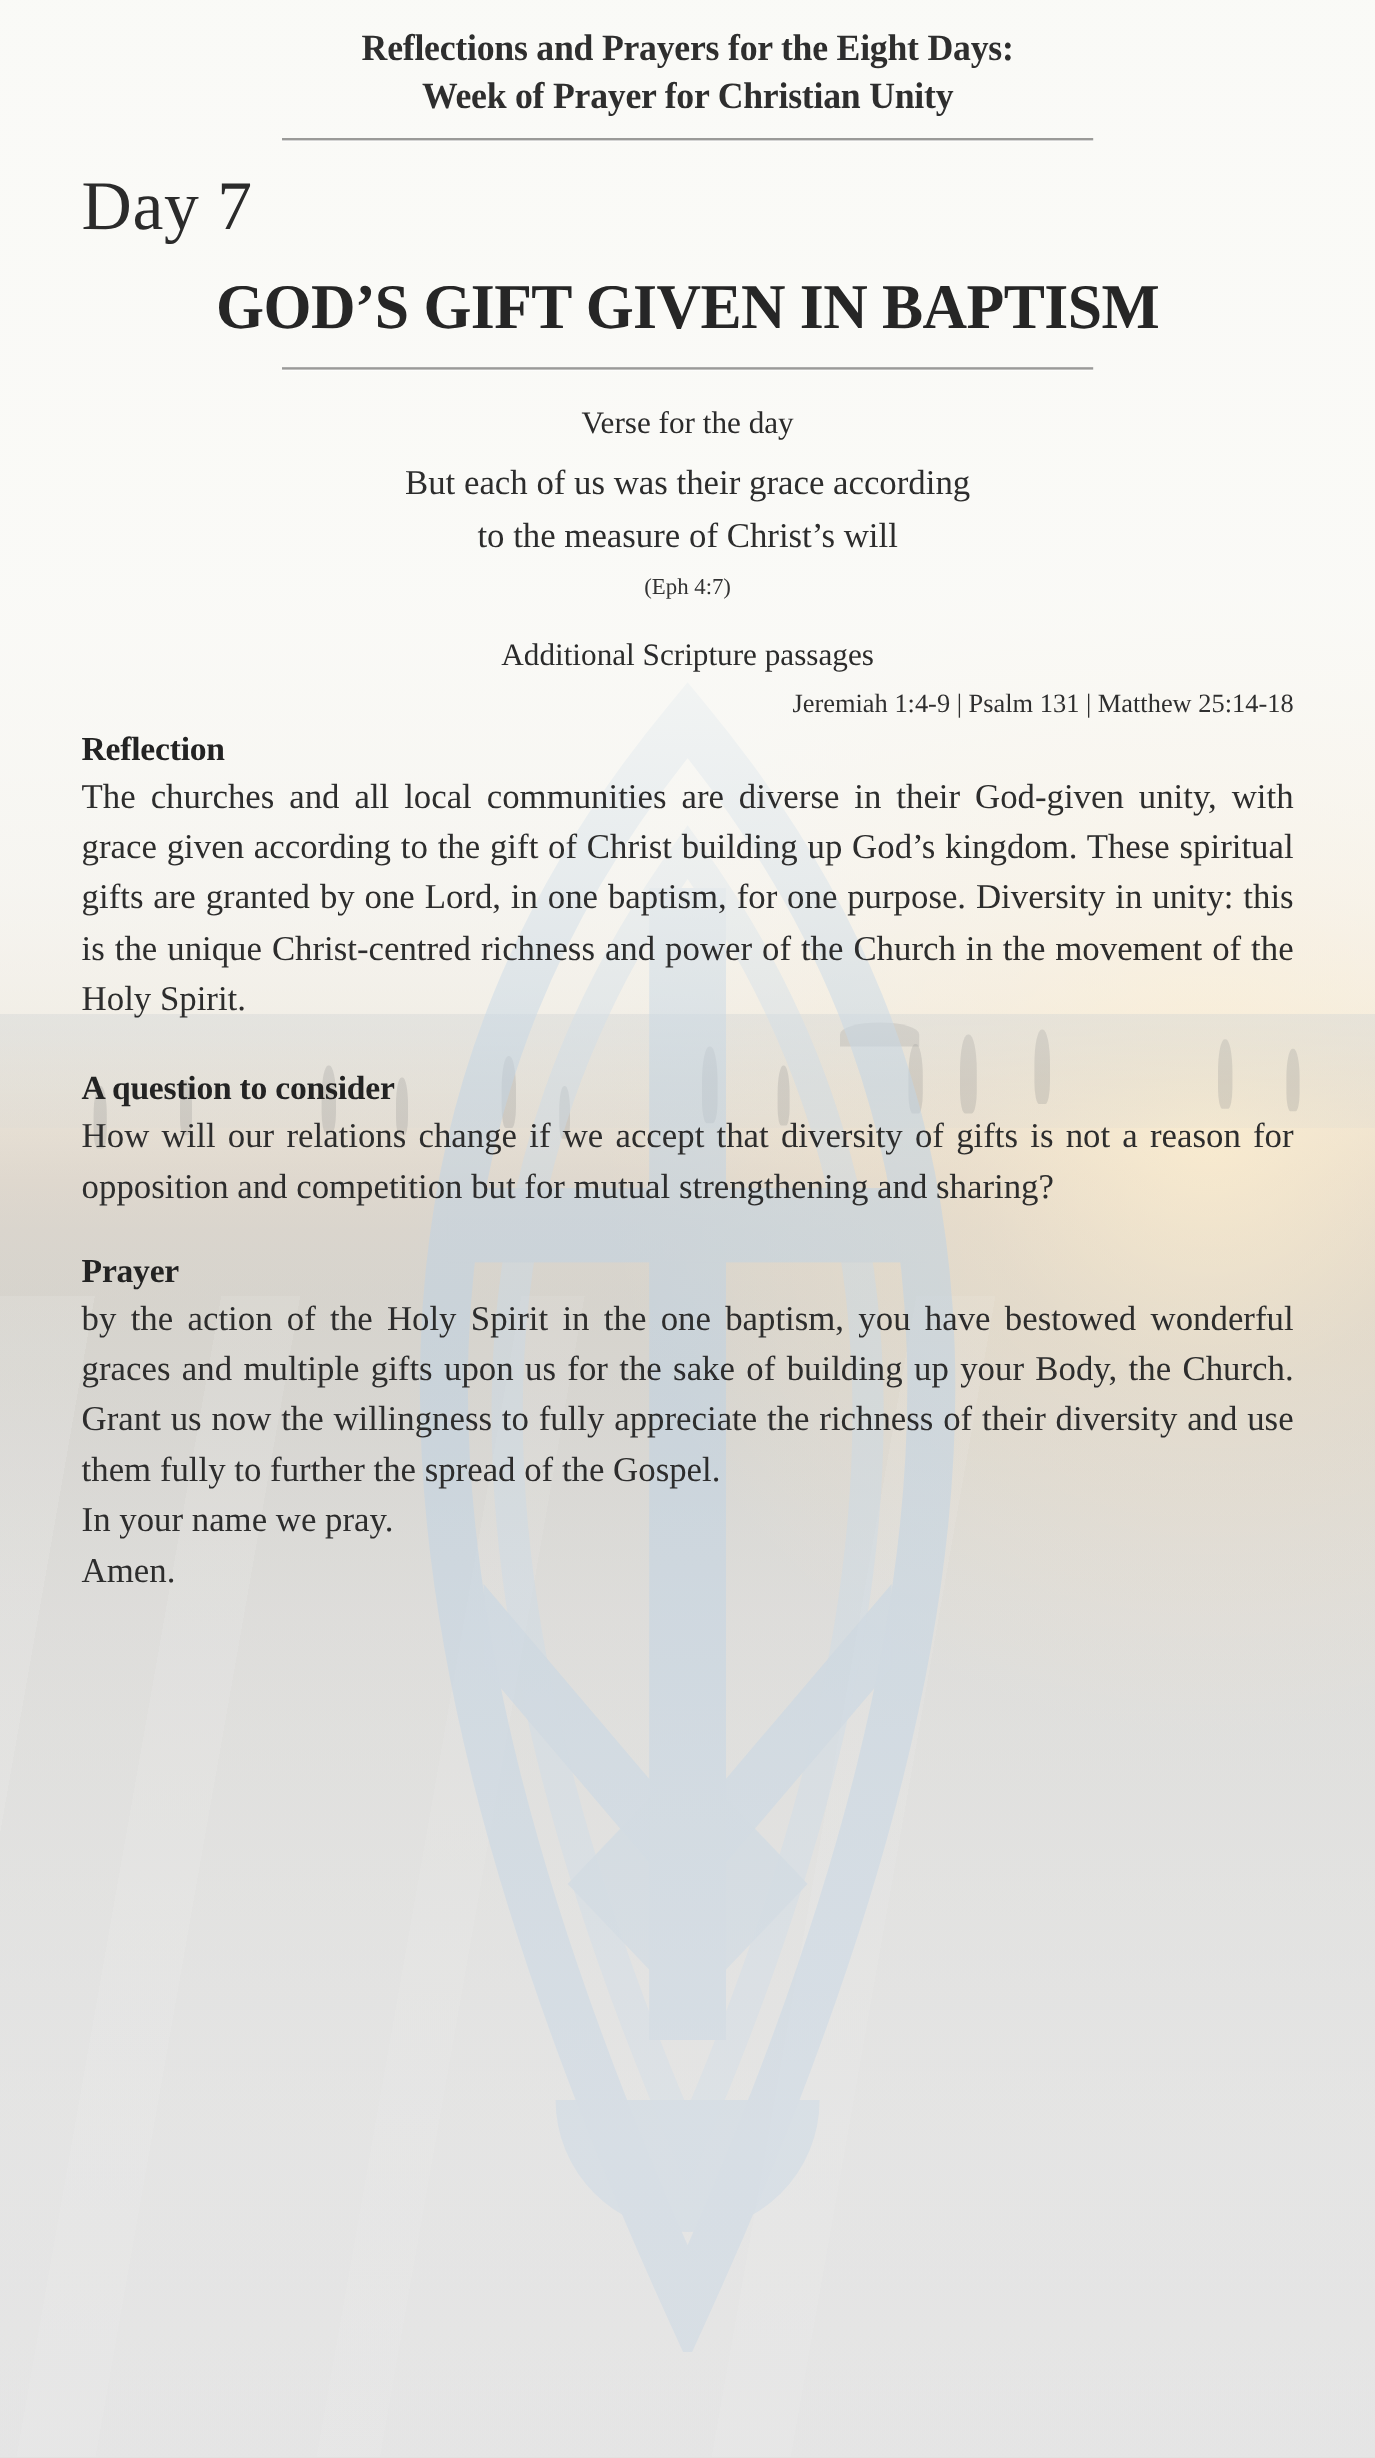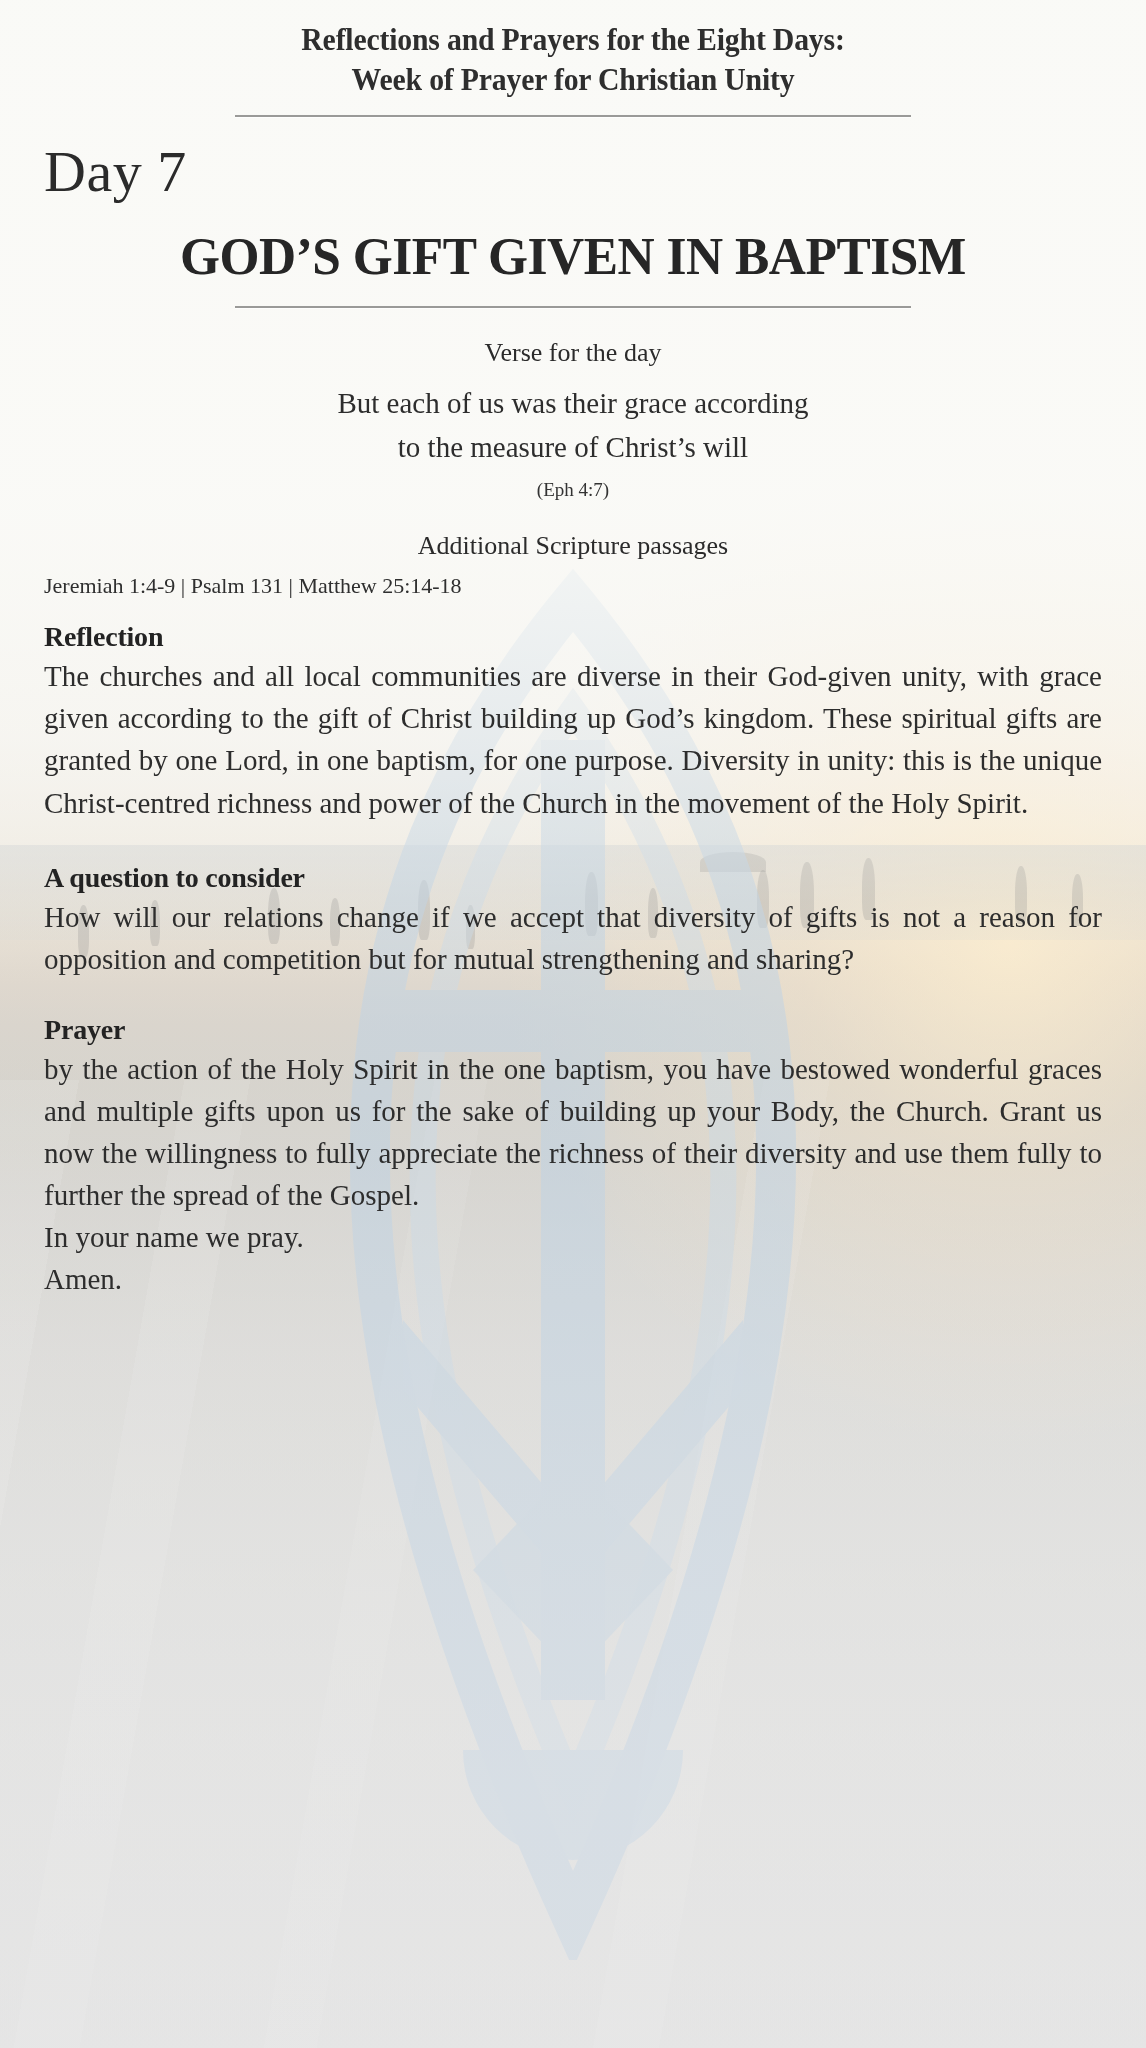--- a/index.html
+++ b/index.html
@@ -101,21 +101,21 @@
        rgba(235,235,235,0.55) 100%);
   }
 
   
   .content {
     position: relative;
     z-index: 5;
     width: 1146px;
     height: 2048px;
     box-sizing: border-box;
-    padding: 0 44px;
+    padding: 0 68px;
     color: #2b2b2b;
   }
 
   
   .kicker {
     text-align: center;
     font-weight: 700;
     font-size: 31px;
     line-height: 1.30;
     letter-spacing: -0.2px;
@@ -172,32 +172,32 @@
     margin-top: 13px;
   }
   .verse span { display: block; }
   .cite {
     text-align: center;
     font-size: 19px;
     color: #333;
     margin-top: 10px;
   }
   .passages {
-    text-align: left;
+    text-align: right;
     font-size: 22px;
     color: #2f2f2f;
     margin-top: 12px;
   }
 
   
   .sec-head {
     font-weight: 700;
     font-size: 28px;
     color: #232323;
-    margin-top: 22px;
+    margin-top: 10px;
     margin-bottom: 2px;
     letter-spacing: -0.2px;
   }
   .sec-head.tight { margin-top: 0; }
 
   .body-text {
     font-size: 29px;
     line-height: 1.45;
     color: #2d2d2d;
     text-align: justify;

